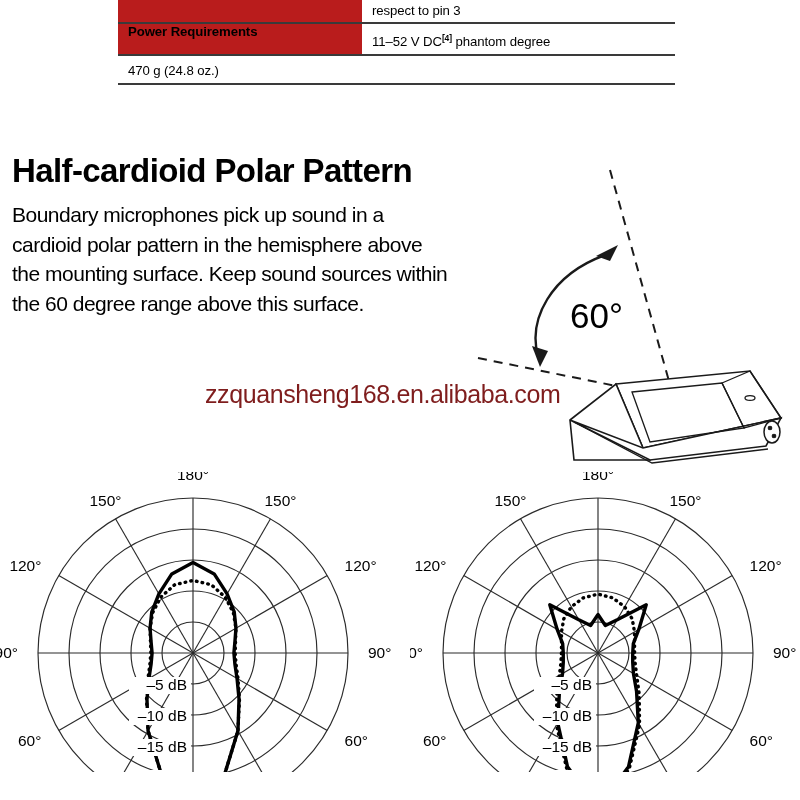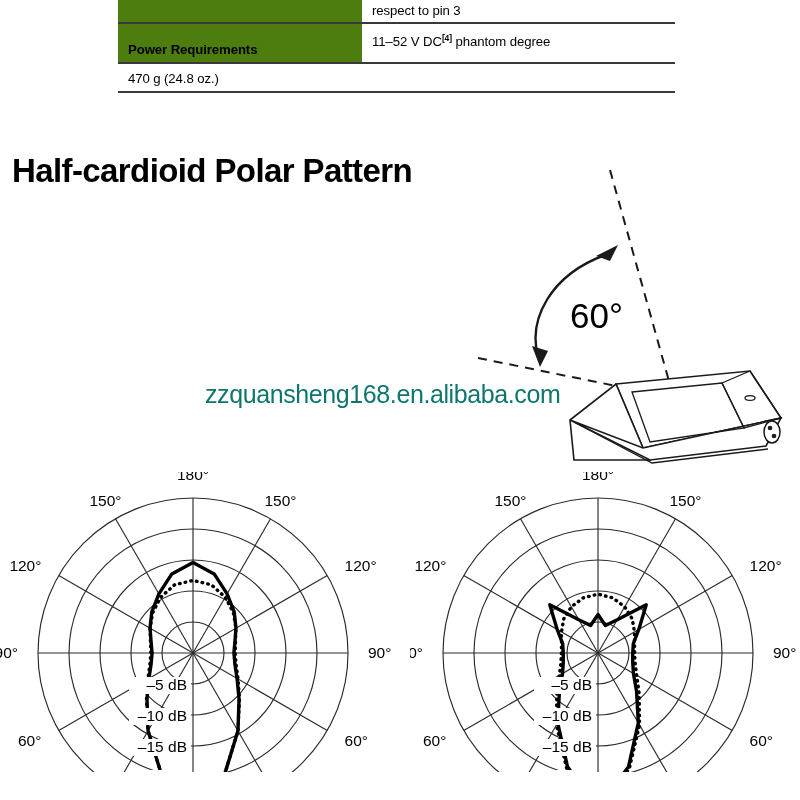--- a/index.html
+++ b/index.html
@@ -12,22 +12,22 @@
   #page{position:absolute;inset:0;}
 
   
   .spec-table{position:absolute;left:118px;top:0;width:557px;}
   .spec-row{display:flex;position:relative;}
   .spec-row.bordered-bottom::after{
     content:"";position:absolute;left:0;bottom:0;width:100%;height:2px;background:#3a3a3a;
   }
   .spec-label{
     width:244px;box-sizing:border-box;
-    background:#4d7c0f;
-    padding:18px 0 6px 10px;
+    background:#b91c1c;
+    padding:0 0 6px 10px;
     font-size:13.2px;font-weight:bold;letter-spacing:-0.1px;
     line-height:16px;
   }
   .spec-value{
     flex:1;box-sizing:border-box;background:#ffffff;
     padding:6px 0 6px 10px;
     font-size:13.2px;line-height:17px;letter-spacing:-0.1px;
   }
   .spec-value sup{font-size:8.5px;font-weight:bold;vertical-align:super;}
   .r0 .spec-label{height:24px;padding-top:2px;padding-bottom:2px;}
@@ -43,21 +43,21 @@
     font-size:21px;line-height:29.5px;letter-spacing:-0.5px;
   }
 
   
   .mic-diagram{position:absolute;left:450px;top:160px;width:350px;height:320px;}
   .mic-diagram svg{display:block;}
 
   
   .watermark{
     position:absolute;left:205px;top:380px;
-    font-size:25px;color:#0f766e;letter-spacing:-0.4px;
+    font-size:25px;color:#7f1d1d;letter-spacing:-0.4px;
     pointer-events:none;white-space:nowrap;
   }
 
   
   .polar{position:absolute;top:472px;width:400px;height:300px;overflow:hidden;}
   .polar.left{left:0px;}
   .polar.right{left:410px;}
   .polar svg{display:block;overflow:visible;}
   .ang-label{font-size:15.5px;font-family:"Liberation Sans",sans-serif;fill:#000;}
   .db-label{font-size:15.5px;font-family:"Liberation Sans",sans-serif;fill:#000;}
@@ -89,20 +89,21 @@
 
     <div class="spec-row bordered-bottom">
       <div class="spec-value">
         <div>470 g (24.8 oz.)</div>
       </div>
     </div>
 
   </div>
 
   <div class="section-heading">Half-cardioid Polar Pattern</div>
+  <div class="body-copy">Boundary microphones pick up sound in a cardioid polar pattern in the hemisphere above the mounting surface.  Keep sound sources within the 60 degree range above this surface.</div>
 
   <div class="mic-diagram">
     <svg width="350" height="320" viewBox="0 0 350 320">
 
       <line x1="160" y1="10" x2="222" y2="232" stroke="#1a1a1a" stroke-width="2" stroke-dasharray="9 7"></line>
 
       <line x1="28" y1="198" x2="196" y2="232" stroke="#1a1a1a" stroke-width="2" stroke-dasharray="9 7"></line>
 
       <path d="M 155 95 C 100 115, 78 160, 88 196" stroke="#1a1a1a" stroke-width="2.4" fill="none"></path>
       <polygon points="168,85 146,96 160,101" fill="#1a1a1a"></polygon>

